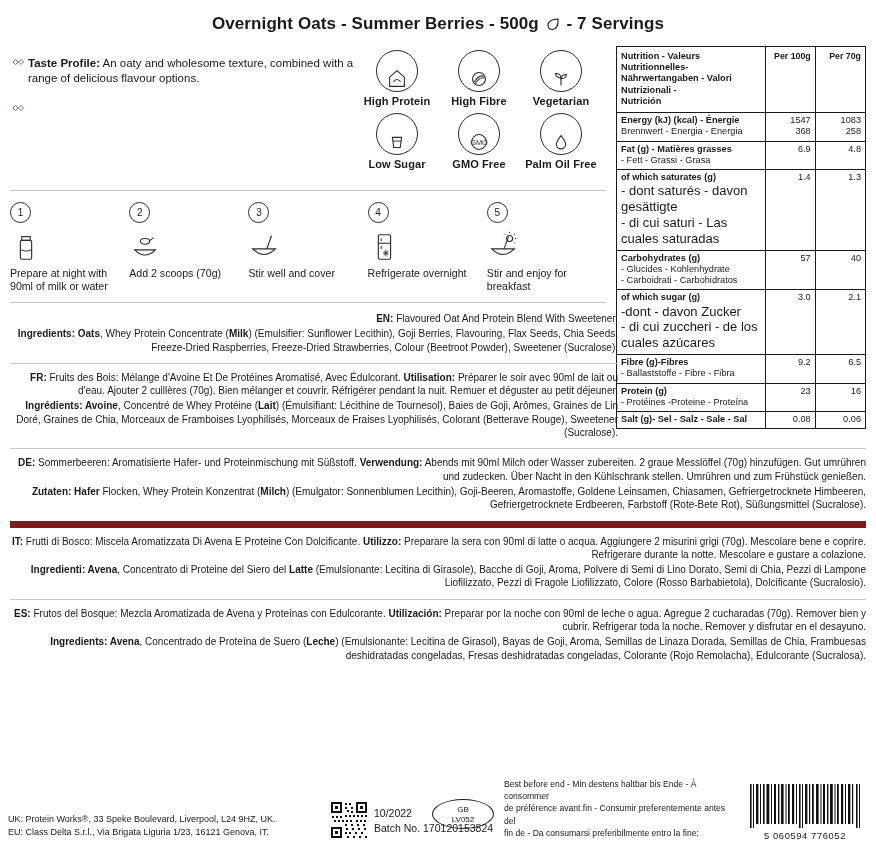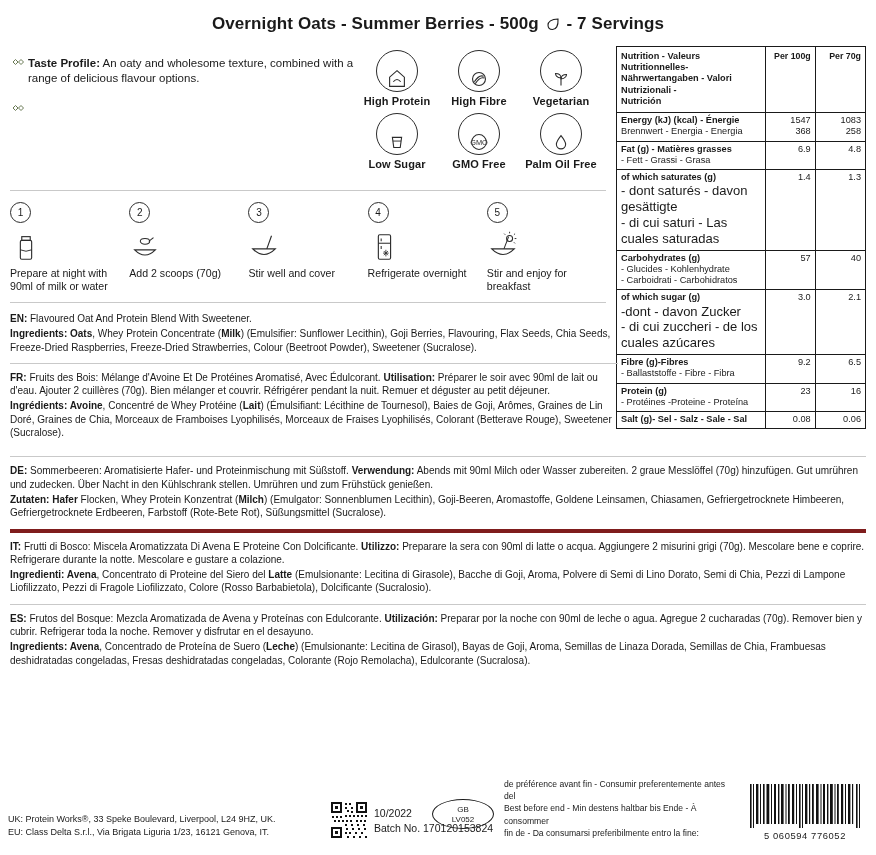--- a/index.html
+++ b/index.html
@@ -151,24 +151,23 @@
     width: 856px;
   }
   .lang-block {
     font-size: 10px;
     line-height: 1.33;
     padding: 7px 0 7px 0;
   }
   .lang-block.divider { border-top: 1px solid #c9c9c9; }
   .lang-block.boxed {
     border-top: 1px solid #c9c9c9;
-    border-bottom: 4px solid #7f1d1d;
-    margin-top: 8px;
-  }
-  .lang-block p { margin: 0 0 2px 0; }
+    border-bottom: 7px solid #7f1d1d;
+  }
+  .lang-block p { margin: 0 0 2px 0; text-align: right; }
   .lang-block b { font-weight: bold; }
   .w-narrow { width: 608px; }
   .w-wide { width: 856px; }
 
   
   .footer-addr {
     position: absolute;
     left: 8px; bottom: 16px;
     font-size: 9px;
     line-height: 1.45;
@@ -555,22 +554,22 @@
     <div>10/2022</div>
     <div>Batch No. 170120153824</div>
   </div>
 
   <div class="oval">
     <div>GB</div>
     <div>LV052</div>
   </div>
 
   <div class="bbe">
+    <div>Best before end - Min destens haltbar bis Ende - À consommer</div>
     <div>de préférence avant fin - Consumir preferentemente antes del</div>
-    <div>Best before end - Min destens haltbar bis Ende - À consommer</div>
     <div>fin de - Da consumarsi preferibilmente entro la fine:</div>
   </div>
 
   <div class="barcode">
     <svg viewBox="0 0 120 44" width="120" height="44" preserveAspectRatio="none">
       <rect width="120" height="44" fill="#fff"></rect>
       <g fill="#111">
         <rect x="2" y="0" width="1.6" height="44"></rect>
           <rect x="5" y="0" width="1" height="44"></rect>
         <rect x="8" y="0" width="2.4" height="40"></rect>

